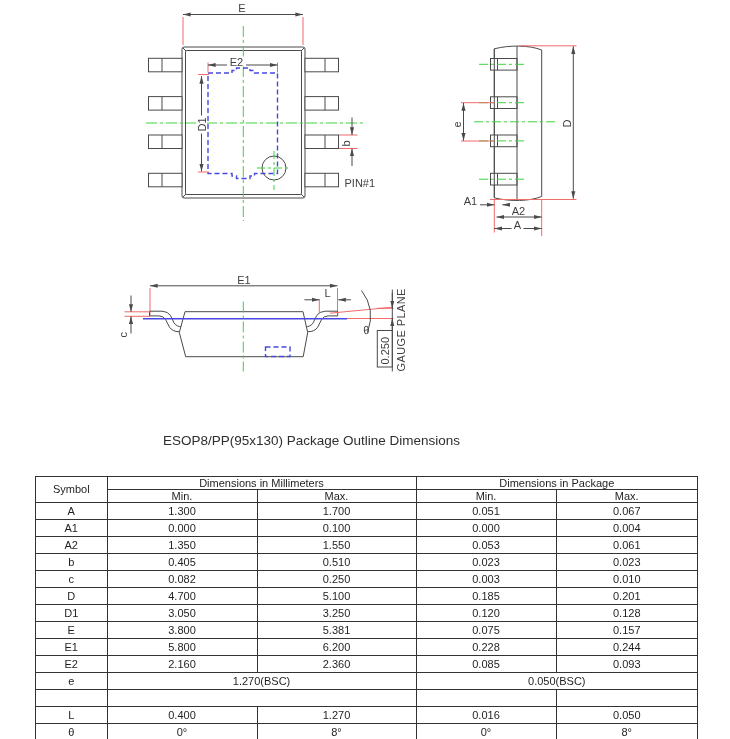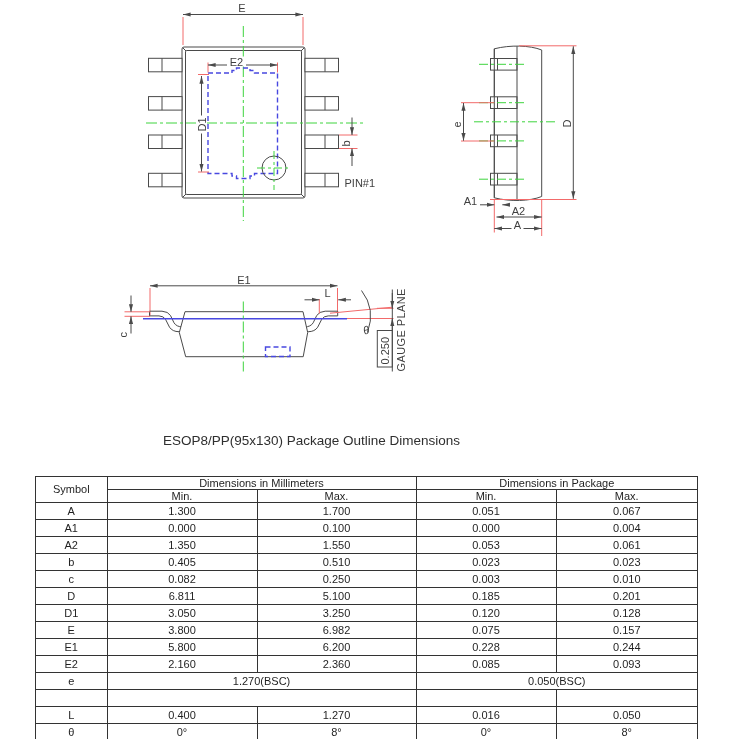--- a/index.html
+++ b/index.html
@@ -243,36 +243,36 @@
         </tr>
         <tr>
           <td>c</td>
           <td>0.082</td>
           <td>0.250</td>
           <td>0.003</td>
           <td>0.010</td>
         </tr>
         <tr>
           <td>D</td>
-          <td>6.811</td>
+          <td>4.700</td>
           <td>5.100</td>
           <td>0.185</td>
           <td>0.201</td>
         </tr>
         <tr>
           <td>D1</td>
           <td>3.050</td>
           <td>3.250</td>
           <td>0.120</td>
           <td>0.128</td>
         </tr>
         <tr>
           <td>E</td>
           <td>3.800</td>
-          <td>6.982</td>
+          <td>5.381</td>
           <td>0.075</td>
           <td>0.157</td>
         </tr>
         <tr>
           <td>E1</td>
           <td>5.800</td>
           <td>6.200</td>
           <td>0.228</td>
           <td>0.244</td>
         </tr>

